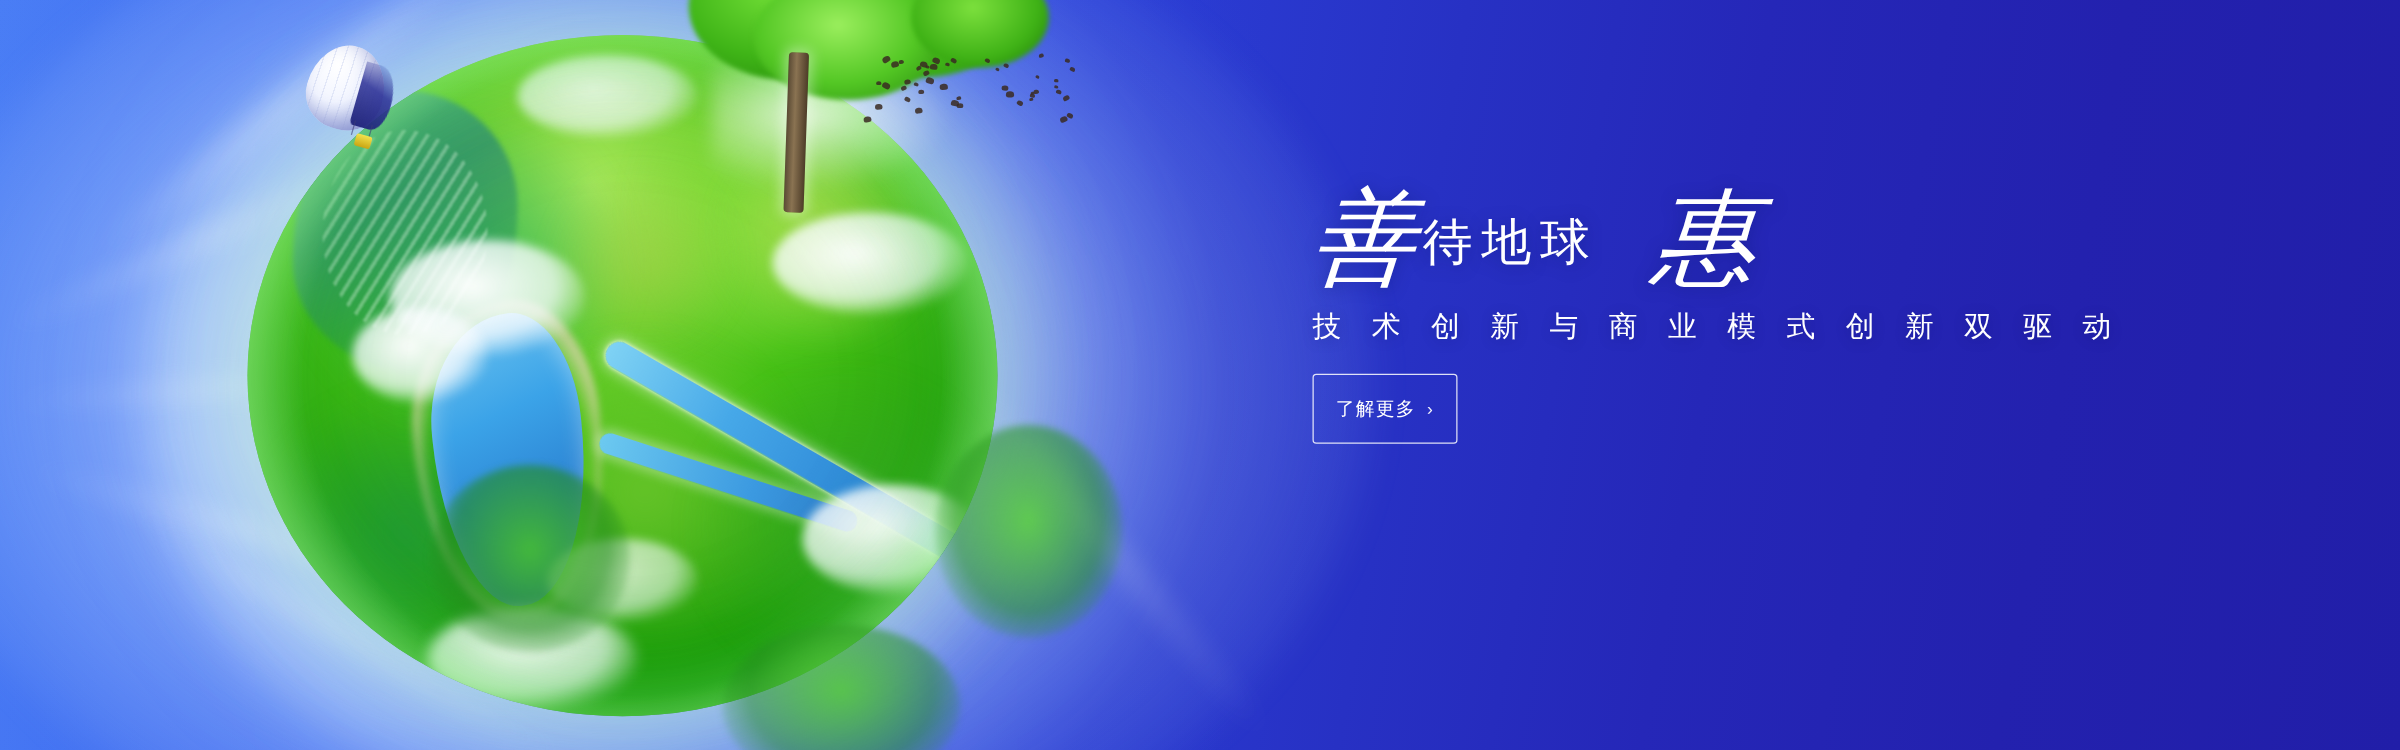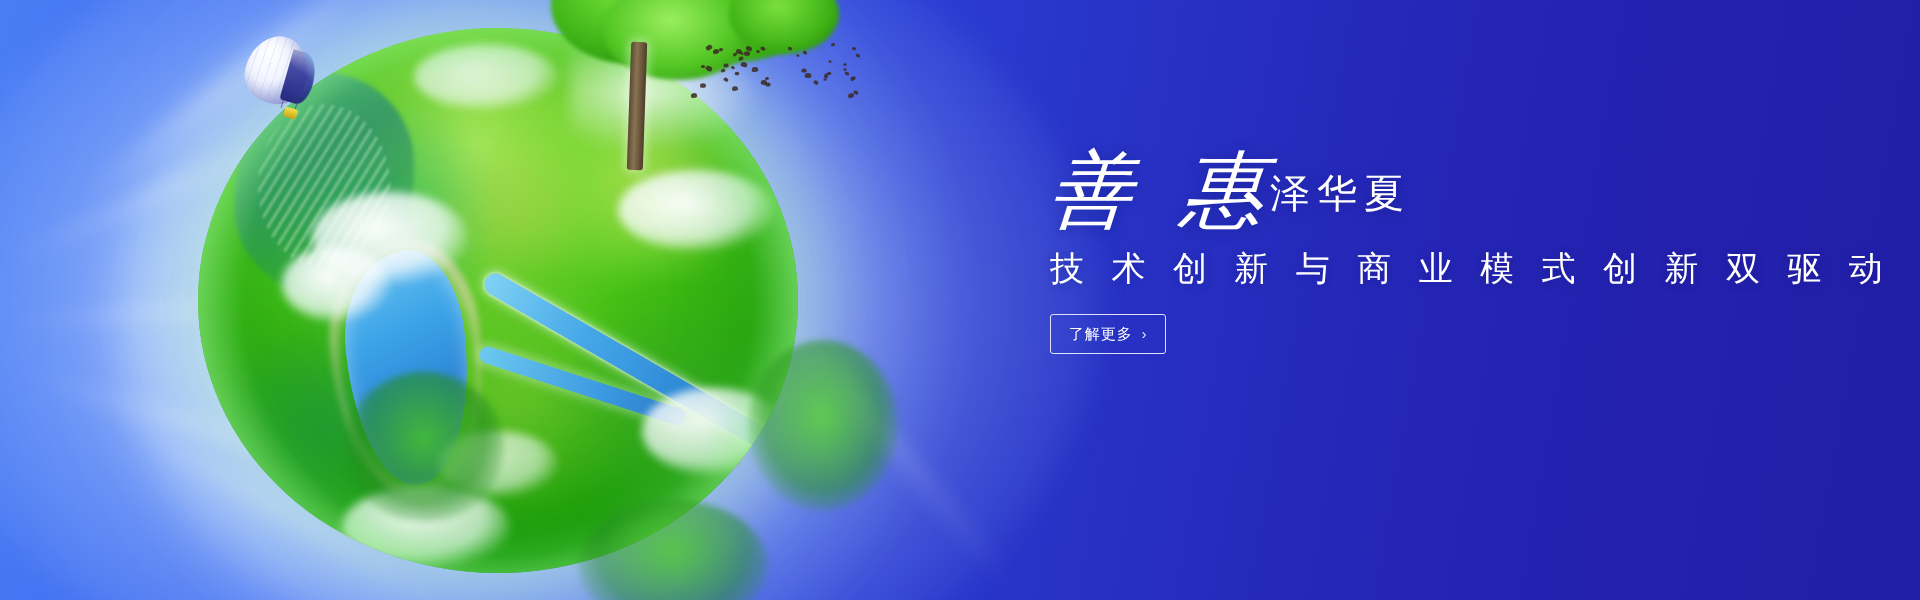--- a/index.html
+++ b/index.html
@@ -230,40 +230,40 @@
   .hl-small{
     font-family:"Liberation Serif","DejaVu Serif",serif;
     font-size:40px;line-height:1;letter-spacing:7px;font-weight:400;
     padding-bottom:16px;
   }
   .hl-gap{width:44px;}
 
   .subtitle{
     margin-top:16px;
     color:#ffffff;
-    font-size:34px;
+    font-size:23px;
     letter-spacing:9px;
     white-space:nowrap;
     text-shadow:0 1px 10px rgba(10,20,90,0.30);
   }
 
   .tagline{
     margin-top:17px;
     color:#f2f5ff;
     font-size:19px;
     letter-spacing:0.4px;
     white-space:nowrap;
     text-shadow:0 1px 8px rgba(10,20,90,0.30);
   }
 
   .cta{
     margin-top:22px;
     display:inline-flex;align-items:center;justify-content:center;
     gap:9px;
-    width:116px;height:40px;
+    width:116px;height:56px;
     border:1px solid rgba(255,255,255,0.85);
     border-radius:3px;
     background:transparent;
     color:#ffffff;
     font-size:15px;letter-spacing:1px;
     cursor:pointer;
     white-space:nowrap;
   }
   .cta .chev{font-size:14px;opacity:.95;line-height:1;}
 </style>
@@ -388,23 +388,23 @@
       <div class="bird" style="left: 133px; top: 36.3px; transform: scale(0.8) rotate(-9deg);"></div>
       <div class="bird" style="left: 137.9px; top: 18px; transform: scale(0.76) rotate(26deg);"></div>
       <div class="bird" style="left: 152.5px; top: 20.5px; transform: scale(0.88) rotate(6deg);"></div>
       <div class="bird" style="left: 161.2px; top: 35.4px; transform: scale(1.31) rotate(-28deg);"></div>
     </div>
 
   <div class="content">
 
     <div class="headline">
       <span class="hl-big">善</span>
+      <span class="hl-small">待地球</span>
       <span class="hl-gap"></span>
       <span class="hl-big">惠</span>
-      <span class="hl-small">泽华夏</span>
     </div>
 
     <div class="subtitle">技 术 创 新 与 商 业 模 式 创 新 双 驱 动</div>
 
 
     <div class="cta">
       <span>了解更多</span>
       <span class="chev">›</span>
     </div>
 

